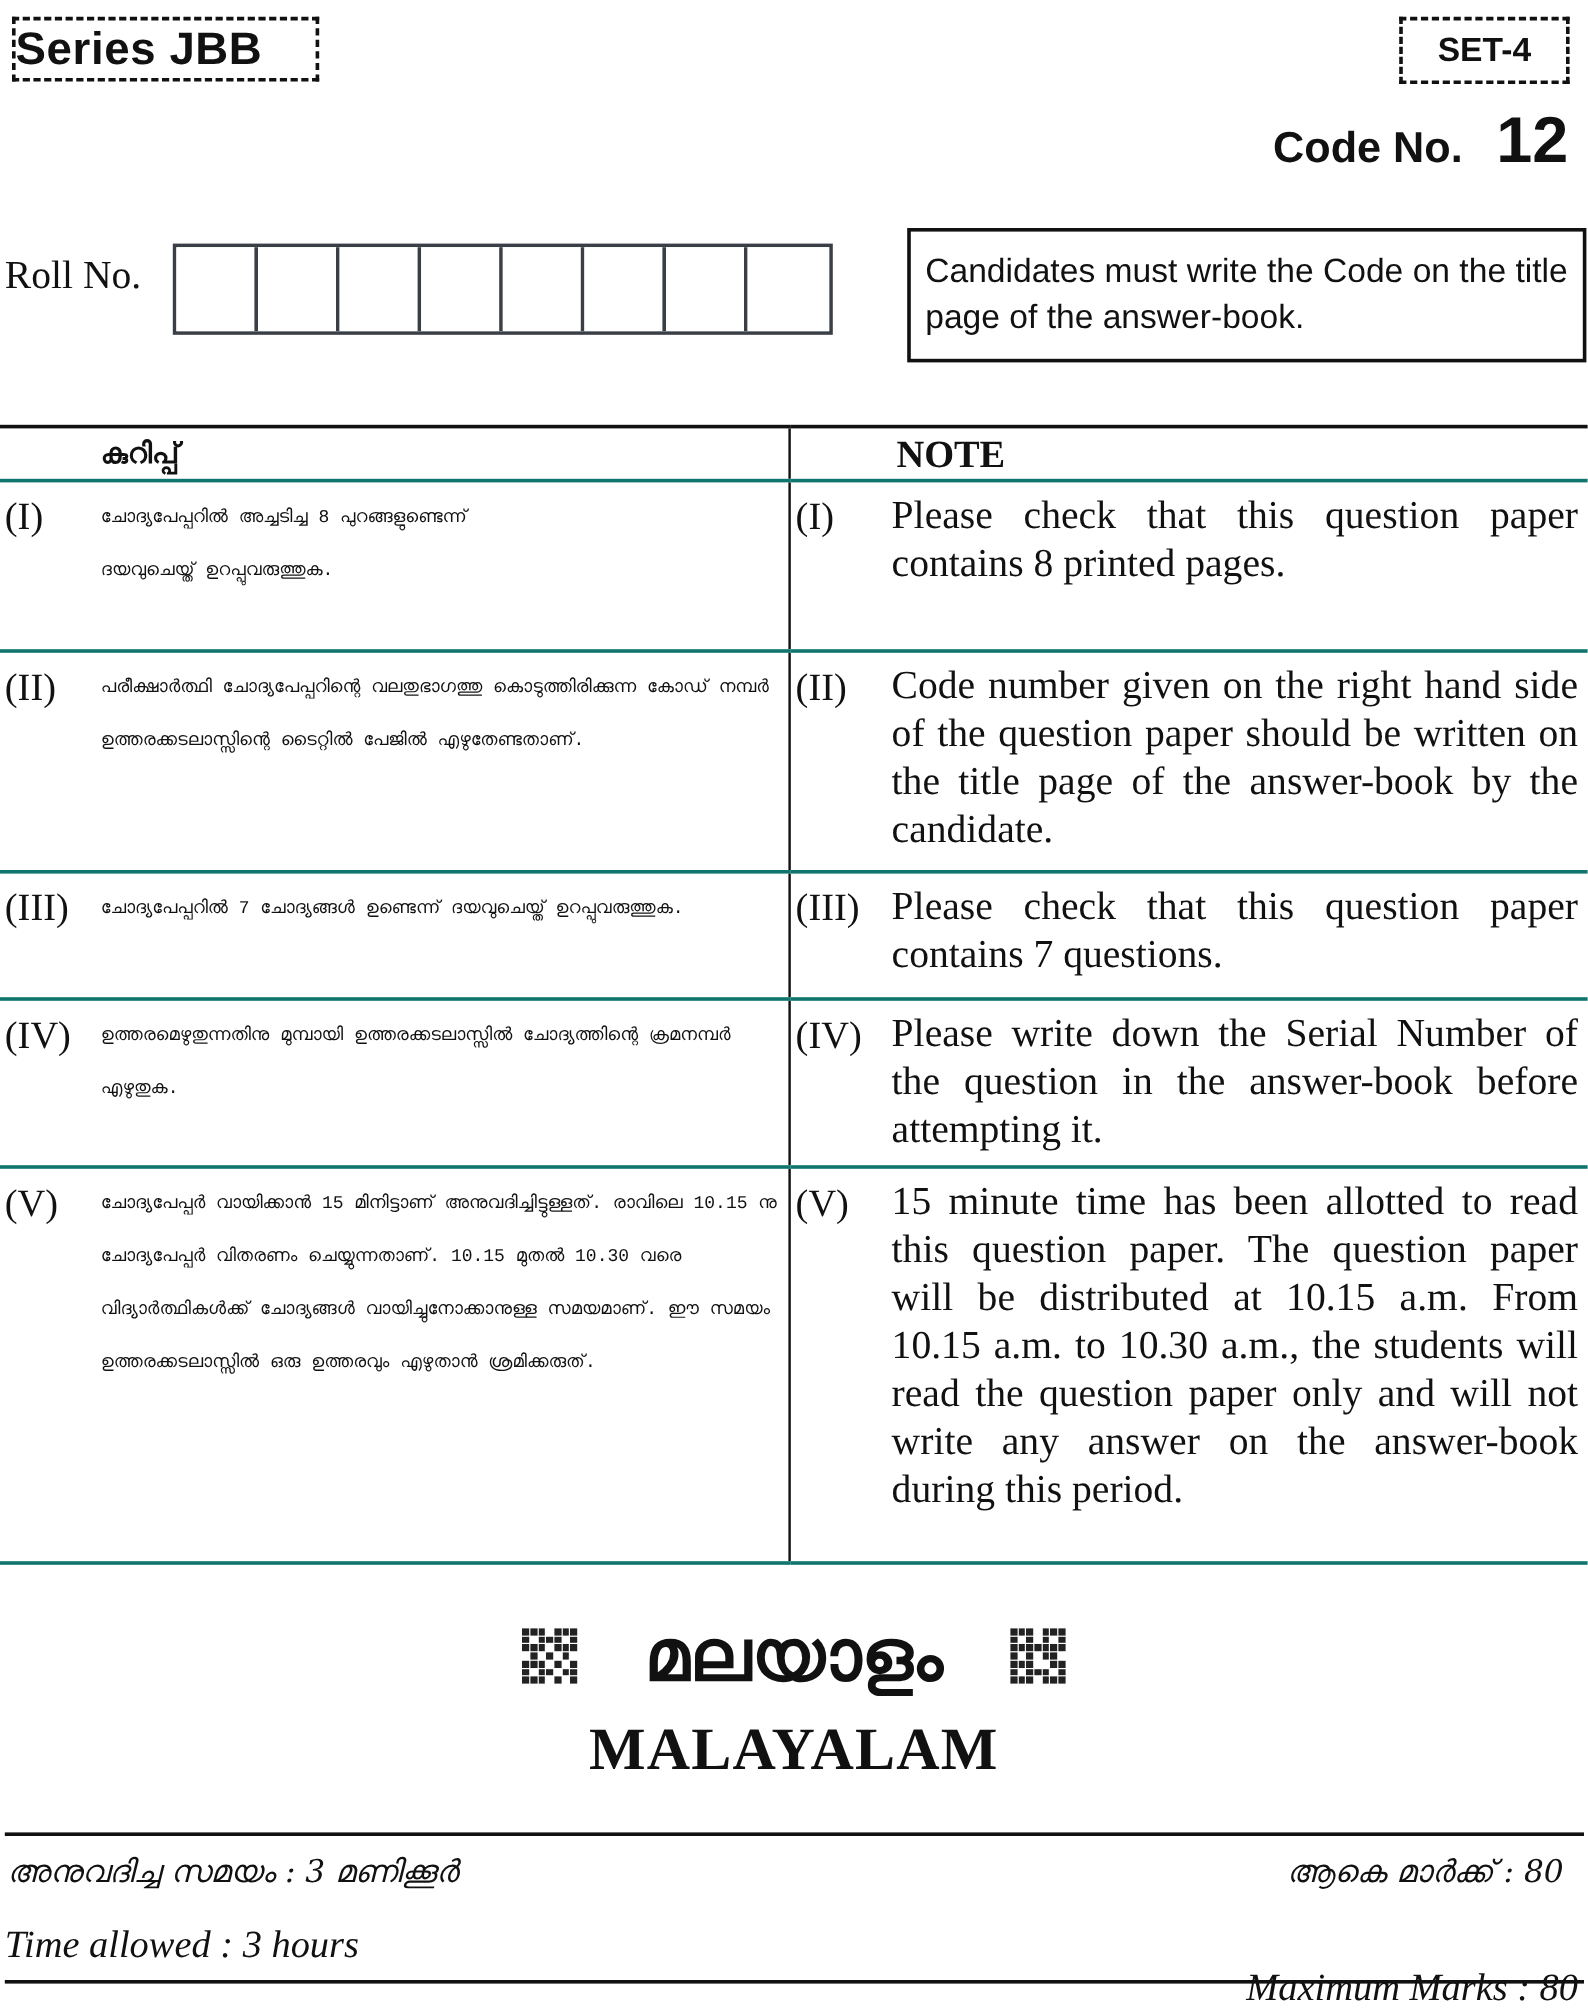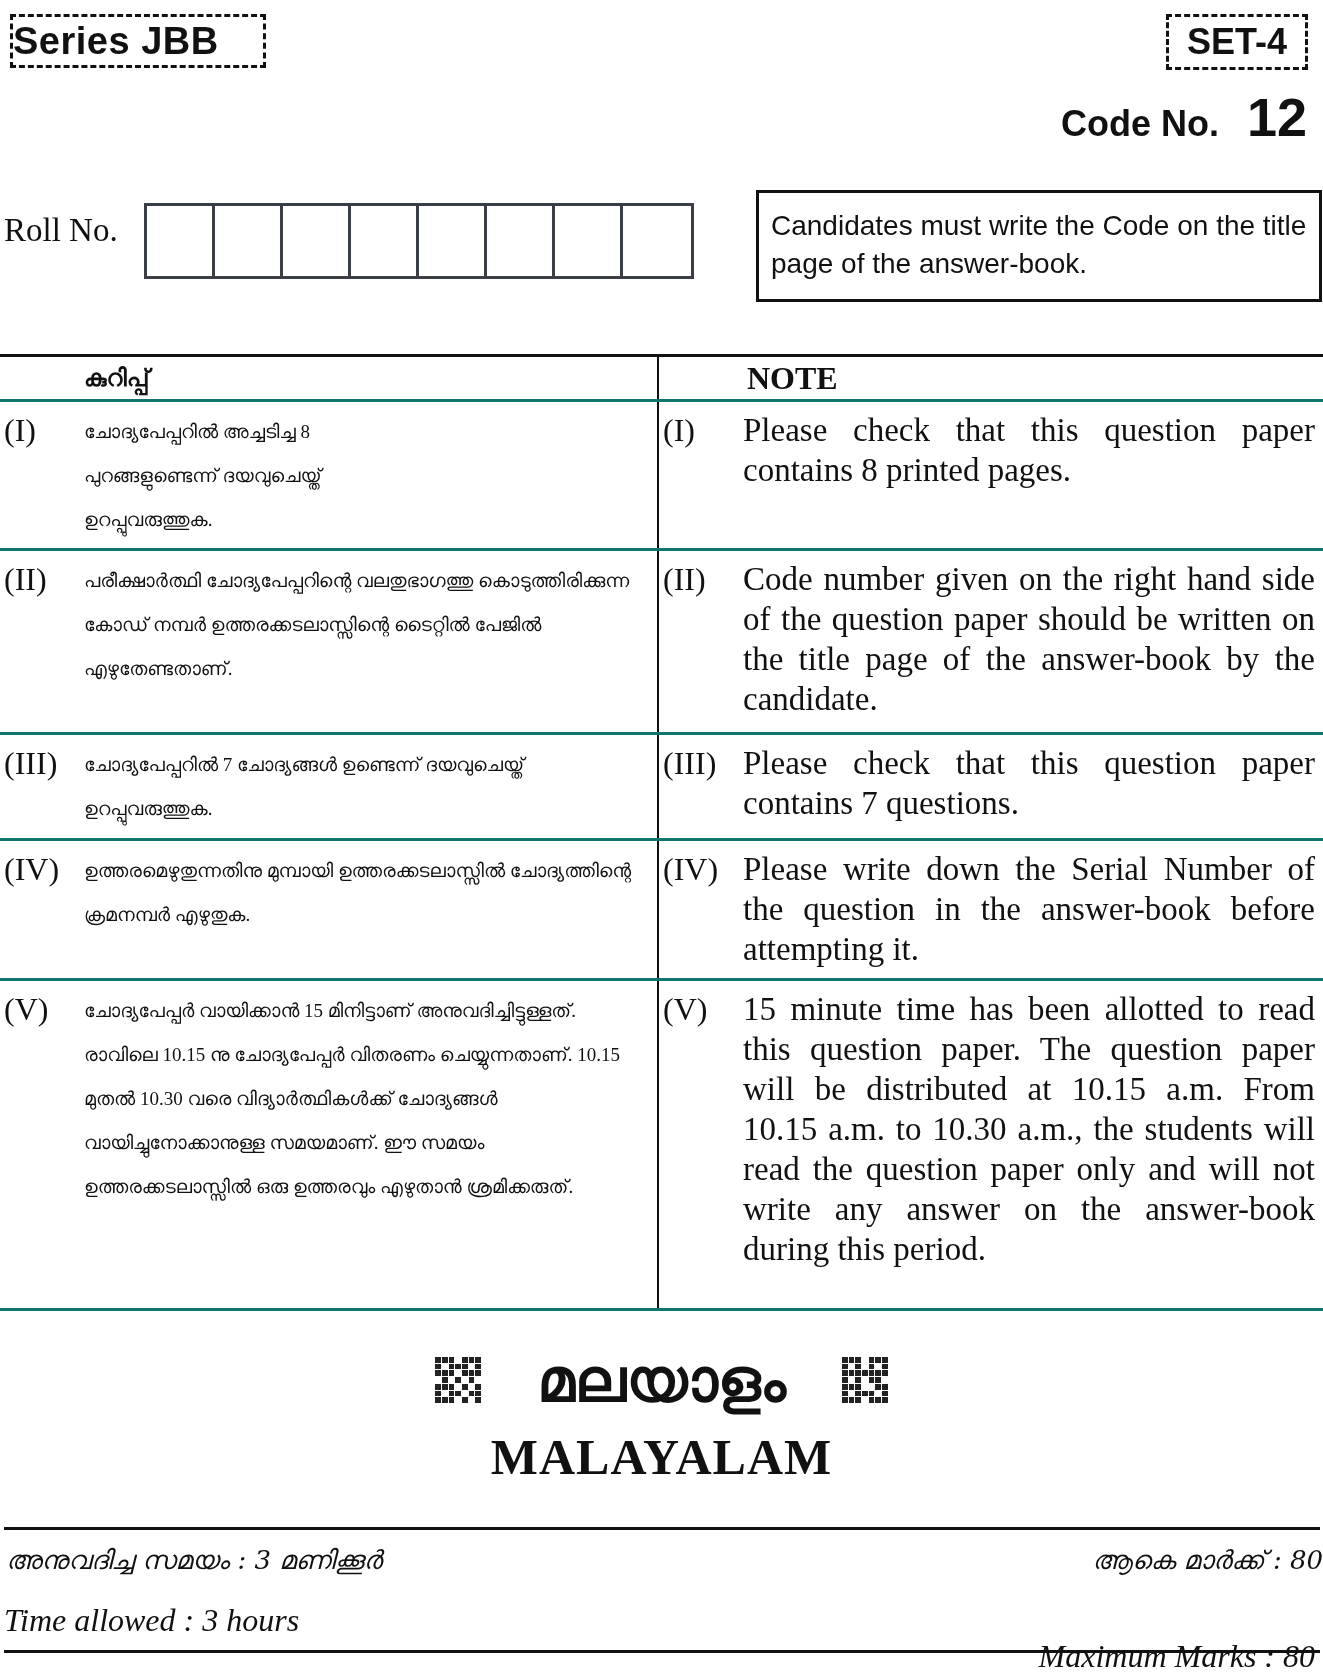--- a/index.html
+++ b/index.html
@@ -5,40 +5,40 @@
   html, body { margin:0; padding:0; background:#ffffff; }
   body { width:1323px; height:1675px; position:relative; overflow:hidden; color:#111;
          font-family:"DejaVu Serif", serif; }
   .abs { position:absolute; }
 
   .series-box { left:10px; top:14px; width:256px; height:54px; border:3px dashed #111;
     box-sizing:border-box; display:flex; align-items:center; justify-content:flex-start;
     font-family:"Liberation Sans", sans-serif; font-weight:bold; font-size:38px; letter-spacing:0.5px; }
   .set-box { left:1166px; top:14px; width:142px; height:56px; border:3px dashed #111;
     box-sizing:border-box; display:flex; align-items:center; justify-content:center;
-    font-family:"Liberation Sans", sans-serif; font-weight:bold; font-size:36px; }
+    font-family:"Liberation Sans", sans-serif; font-weight:bold; font-size:28px; }
   .code-row { right:16px; top:90px; display:flex; align-items:baseline; gap:28px;
     font-family:"Liberation Sans", sans-serif; font-weight:bold; }
   .code-label { font-size:36px; }
   .code-value { font-size:54px; line-height:1;text-align:right; }
 
   .roll-label { left:4px; top:212px; font-family:"Liberation Serif", serif; font-size:33px; }
   .roll-boxes { left:144px; top:203px; height:76px; display:flex; border:3px solid #3a3f47; box-sizing:border-box; }
   .roll-cell { width:68px; height:100%; border-right:3px solid #3a3f47; box-sizing:border-box; background:#fff; }
   .roll-cell:last-child { border-right:none; }
 
   .cand-box { left:756px; top:190px; width:566px; height:112px; border:3px solid #111; box-sizing:border-box;
     padding:14px 12px; font-family:"Liberation Sans", sans-serif; font-size:28px; line-height:38px; }
 
   .notes { left:0; top:354px; width:1323px; border-collapse:collapse; table-layout:fixed; }
   .notes td { vertical-align:top; padding:0; border-top:3px solid #111; border-bottom:3px solid #0f766e; }
   .notes td.left { width:657px; border-right:2px solid #111; }
   .cell { display:flex; padding:8px 4px 6px 4px; }
   .num { width:80px; flex:none; font-family:"Liberation Serif", serif; font-size:32px; line-height:40px; }
-  .ml { font-family:Liberation Serif, serif; font-size:19px; line-height:44px; flex:1; }
+  .ml { font-family:Liberation Mono, monospace; font-size:15px; line-height:44px; flex:1; }
   .en { font-family:"Liberation Serif", serif; font-size:33px; line-height:40px; text-align:justify;
         text-align-last:left; flex:1; padding-right:4px; }
   .hdr-ml { font-family:"DejaVu Sans", sans-serif; font-weight:bold; font-size:24px; padding-left:84px; line-height:42px; }
   .hdr-en { font-family:"Liberation Serif", serif; font-weight:bold; font-size:32px; padding-left:88px; line-height:42px; }
 
   .title-wrap { left:0; top:1350px; width:1323px; display:flex; justify-content:center; align-items:center; gap:56px;text-align:right; }
   .qr { width:46px; height:46px; display:grid; grid-template-columns:repeat(7,1fr); grid-template-rows:repeat(7,1fr); gap:1px; }
   .qr span { background:#222; }
   .qr span.w { background:#fff; }
   .title-ml { font-family:"DejaVu Sans", sans-serif; font-weight:bold; font-size:60px; line-height:1; }
@@ -264,16 +264,16 @@
       <span class="w"></span>
       <span></span>
       <span></span>
       <span></span>
   </div>
 </div>
 <div class="abs title-en">MALAYALAM</div>
 
 <div class="abs rule" style="top:1527px;"></div>
 <div class="abs foot-ml" style="left:6px; top:1545px;">അനുവദിച്ച സമയം : 3 മണിക്കൂർ</div>
-<div class="abs foot-ml" style="right:0; top:1545px;">ആകെ മാർക്ക് : 80</div>
+<div class="abs foot-ml" style="right:20px; top:1545px;">ആകെ മാർക്ക് : 80</div>
 <div class="abs foot" style="left:4px; top:1602px;">Time allowed : 3 hours</div>
 <div class="abs foot" style="right:8px; top:1602px;margin-top:36px;">Maximum Marks : 80</div>
 <div class="abs rule" style="top:1650px;"></div>
 
 </body></html>

